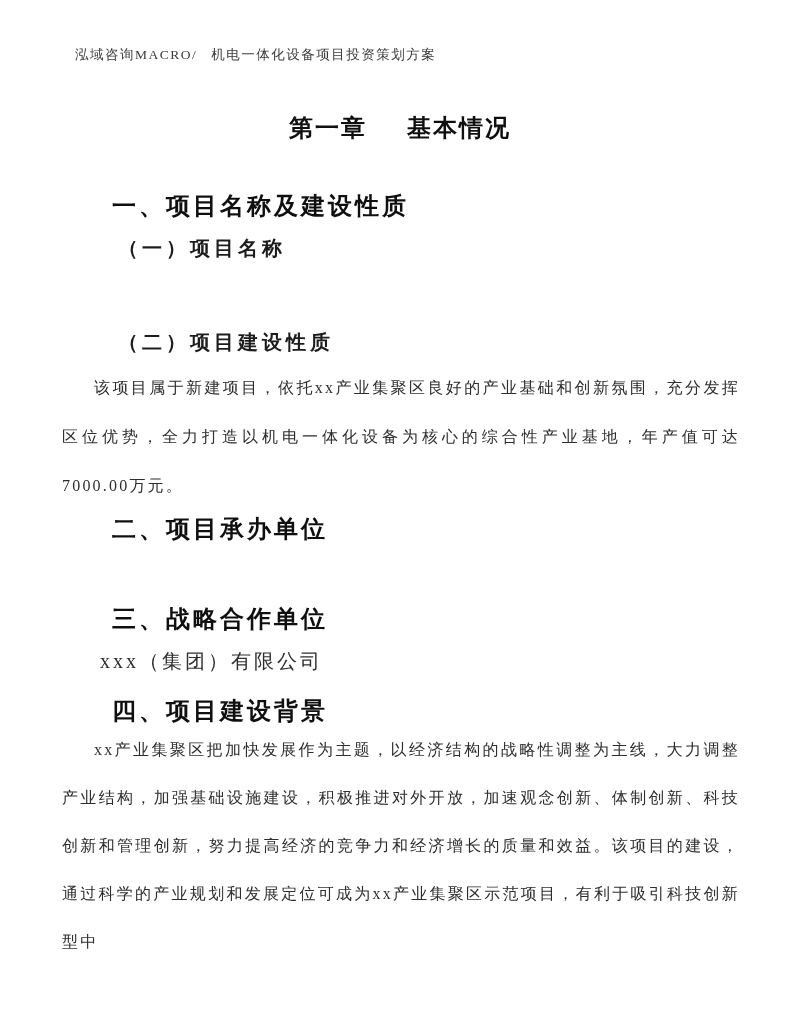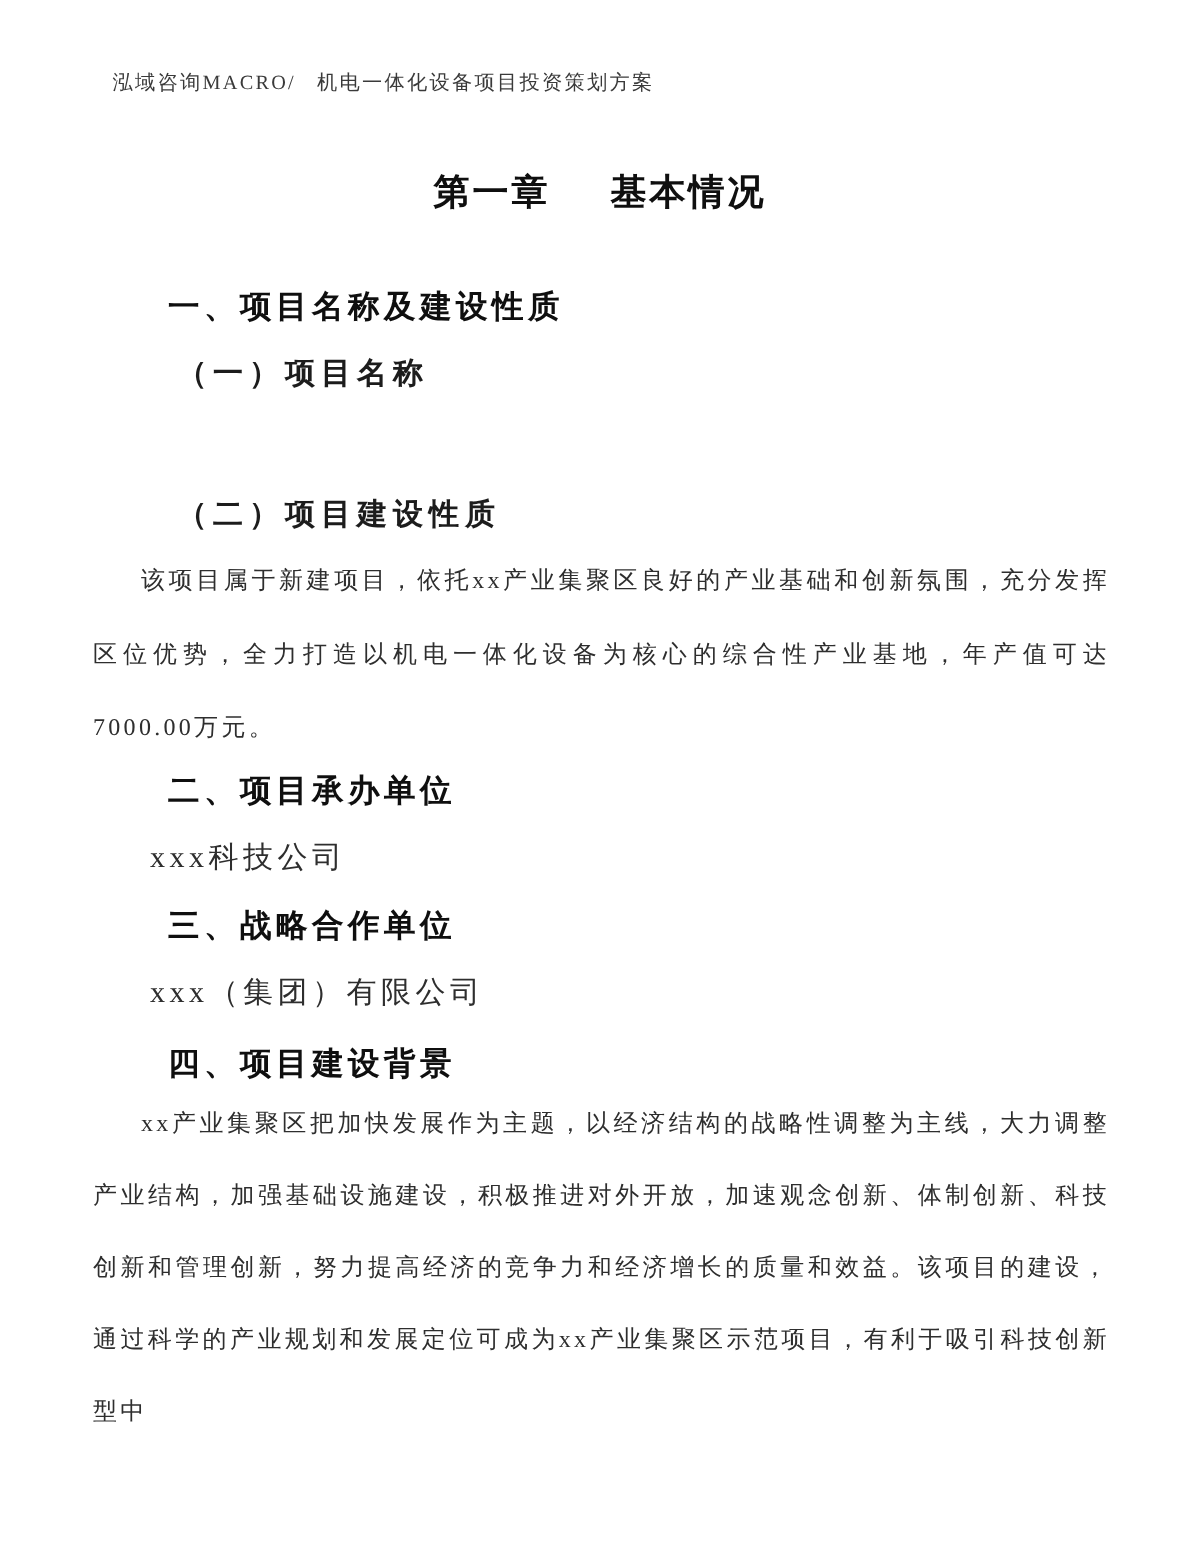--- a/index.html
+++ b/index.html
@@ -45,21 +45,21 @@
   }
   .chapter-title .chapter-name {
     margin-left: 40px;
   }
   
   .h2 {
     position: absolute;
     left: 112px;
     font-family: Liberation Mono, monospace;
     font-weight: bold;
-    font-size: 21px;
+    font-size: 24px;
     letter-spacing: 3px;
     color: #0f0f0f;
     white-space: nowrap;
   }
   .h2.pos-1 { top: 190px; }
   .h2.pos-2 { top: 513px; }
   .h2.pos-3 { top: 603px; }
   .h2.pos-4 { top: 695px; }
   
   .h3 {
@@ -113,21 +113,20 @@
   </div>
 
   <div class="h2 pos-1">一、项目名称及建设性质</div>
 
   <div class="h3 pos-1">（一）项目名称</div>
 
   <div class="h3 pos-2">（二）项目建设性质</div>
   <div class="para pos-1">该项目属于新建项目，依托xx产业集聚区良好的产业基础和创新氛围，充分发挥区位优势，全力打造以机电一体化设备为核心的综合性产业基地，年产值可达7000.00万元。</div>
 
   <div class="h2 pos-2">二、项目承办单位</div>
-  <div class="value-line pos-org">xxx科技公司</div>
 
   <div class="h2 pos-3">三、战略合作单位</div>
   <div class="value-line pos-partner">xxx（集团）有限公司</div>
 
   <div class="h2 pos-4">四、项目建设背景</div>
   <div class="para pos-2">xx产业集聚区把加快发展作为主题，以经济结构的战略性调整为主线，大力调整产业结构，加强基础设施建设，积极推进对外开放，加速观念创新、体制创新、科技创新和管理创新，努力提高经济的竞争力和经济增长的质量和效益。该项目的建设，通过科学的产业规划和发展定位可成为xx产业集聚区示范项目，有利于吸引科技创新型中</div>
 
 </div>
 
 </body></html>

